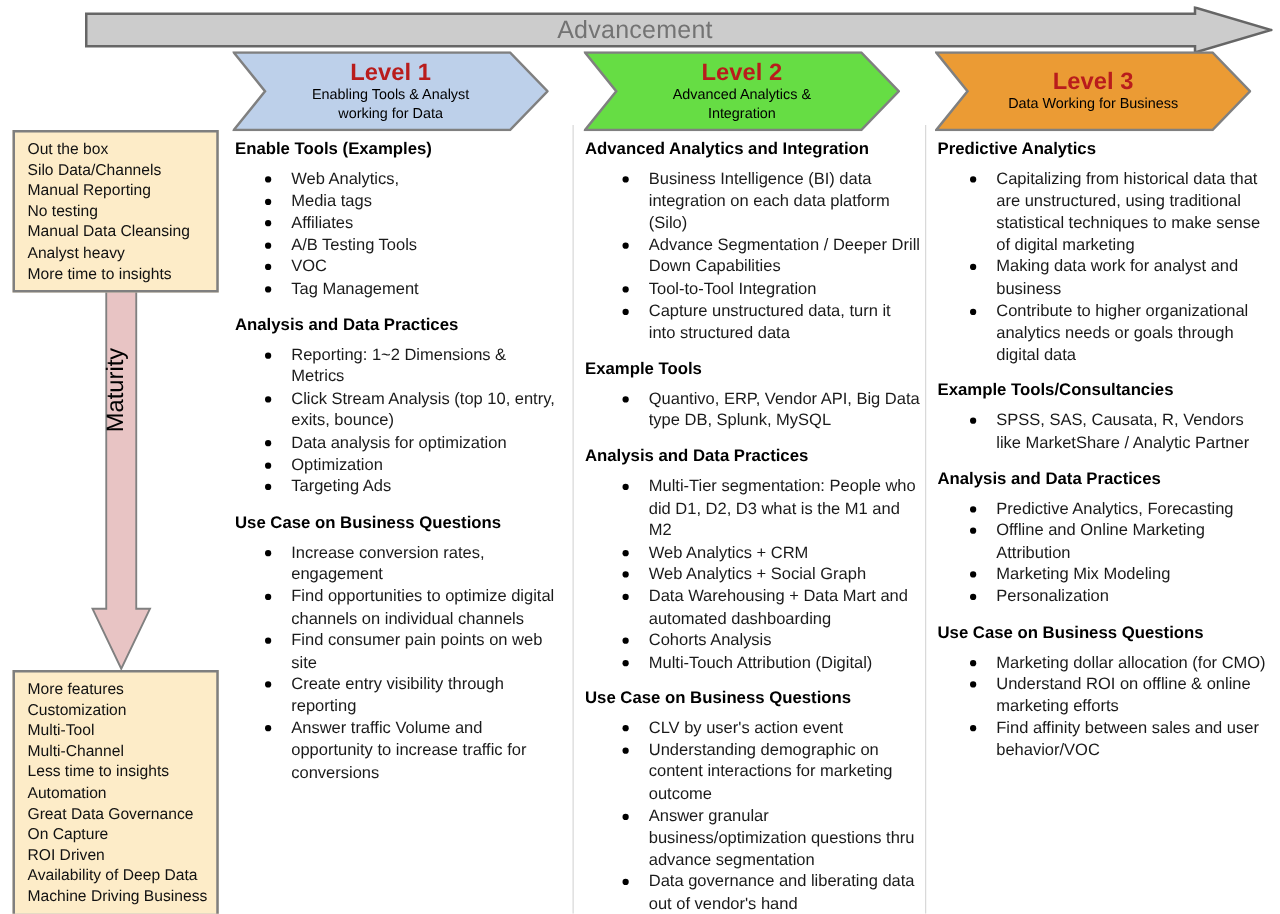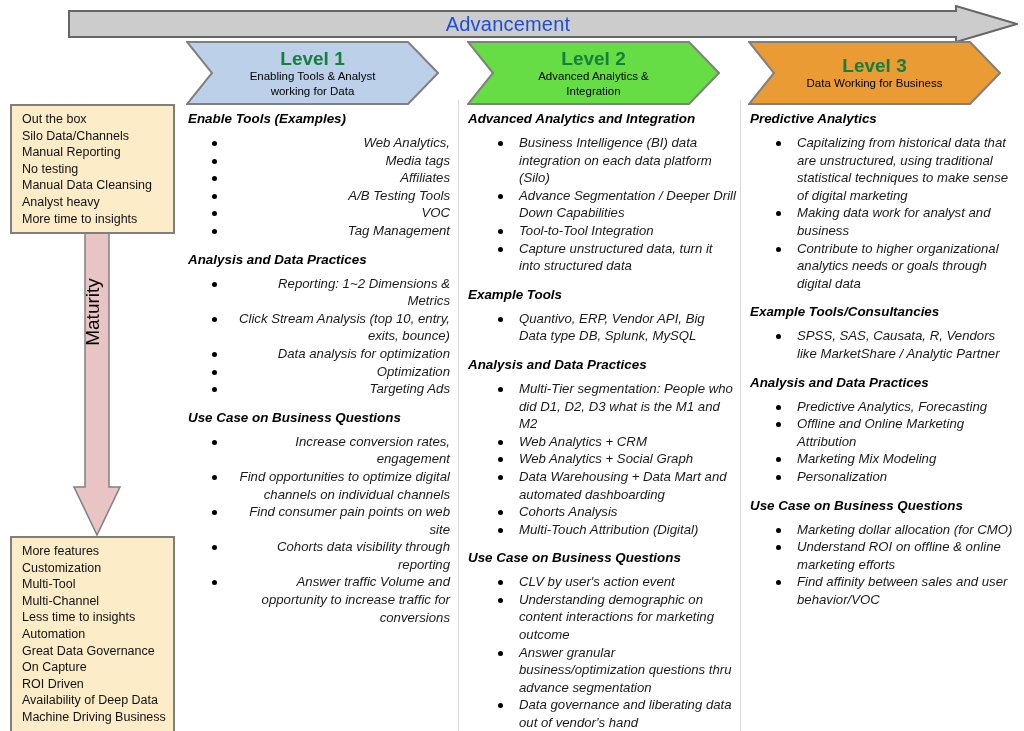--- a/index.html
+++ b/index.html
@@ -29,21 +29,21 @@
   #advancement-label {
     position: absolute;
     left: 68px;
     top: 5px;
     width: 880px;
     height: 38px;
     display: flex;
     align-items: center;
     justify-content: center;
     font-size: 20px;
-    color: #1d4ed8;
+    color: #737373;
     letter-spacing: .2px;
   }
 
   
   .col-divider {
     position: absolute;
     top: 100px;
     width: 1px;
     height: 631px;
     background: #d9d9d9;
@@ -102,21 +102,21 @@
     height: 64px;
     display: flex;
     flex-direction: column;
     align-items: center;
     justify-content: center;
     text-align: center;
   }
   .chev-title {
     font-size: 19px;
     font-weight: bold;
-    color: #15803d;
+    color: #b91c1c;
     line-height: 21px;
   }
   .chev-sub {
     font-size: 11.5px;
     color: #000;
     line-height: 13.5px;
     margin-top: 1px;
   }
 
   #chevron-level-1 { left: 186px; top: 41px; width: 253px; }
@@ -133,21 +133,21 @@
   #column-2 { left: 468px; width: 268px; }
   #column-3 { left: 750px; width: 268px; }
 
   .section-heading {
     font-size: 13.4px;
     font-weight: bold;
     color: #000;
     line-height: 17px;
     margin: 0 0 7px 0;
   }
-  .section-block { margin-bottom: 11px; font-style: italic; }
+  .section-block { margin-bottom: 11px; }
   ul.bullets {
     list-style: none;
     margin: 0;
     padding: 0 0 0 28px;
   }
   ul.bullets li {
     position: relative;
     font-size: 13.2px;
     line-height: 17.6px;
     color: #1a1a1a;
@@ -159,21 +159,21 @@
     position: absolute;
     left: 2px;
     top: 7px;
     width: 5px;
     height: 5px;
     border-radius: 50%;
     background: #000;
   }
 
   
-  #column-1 ul.bullets { padding-left: 22px; text-align: right; }
+  #column-1 ul.bullets { padding-left: 22px; }
   #column-3 ul.bullets { padding-left: 24px; }
 </style>
 </head>
 <body>
 
 <div id="advancement-arrow">
   <svg width="950" height="38" viewBox="0 0 950 38" xmlns="http://www.w3.org/2000/svg">
     <polygon points="1,6 888,6 888,1 949,19 888,37 888,32 1,32" fill="#cccccc" stroke="#666666" stroke-width="2" stroke-linejoin="miter"></polygon>
   </svg>
 </div>
@@ -266,21 +266,21 @@
       <li>Optimization</li>
       <li>Targeting Ads</li>
     </ul>
   </div>
   <div class="section-block">
     <div class="section-heading">Use Case on Business Questions</div>
     <ul class="bullets">
       <li>Increase conversion rates, engagement</li>
       <li>Find opportunities to optimize digital channels on individual channels</li>
       <li>Find consumer pain points on web site</li>
-      <li>Cohorts data visibility through reporting</li>
+      <li>Create entry visibility through reporting</li>
       <li>Answer traffic Volume and opportunity to increase traffic for conversions</li>
     </ul>
   </div>
 </div>
 
 <div class="column" id="column-2">
   <div class="section-block">
     <div class="section-heading">Advanced Analytics and Integration</div>
     <ul class="bullets">
       <li>Business Intelligence (BI) data integration on each data platform (Silo)</li>

